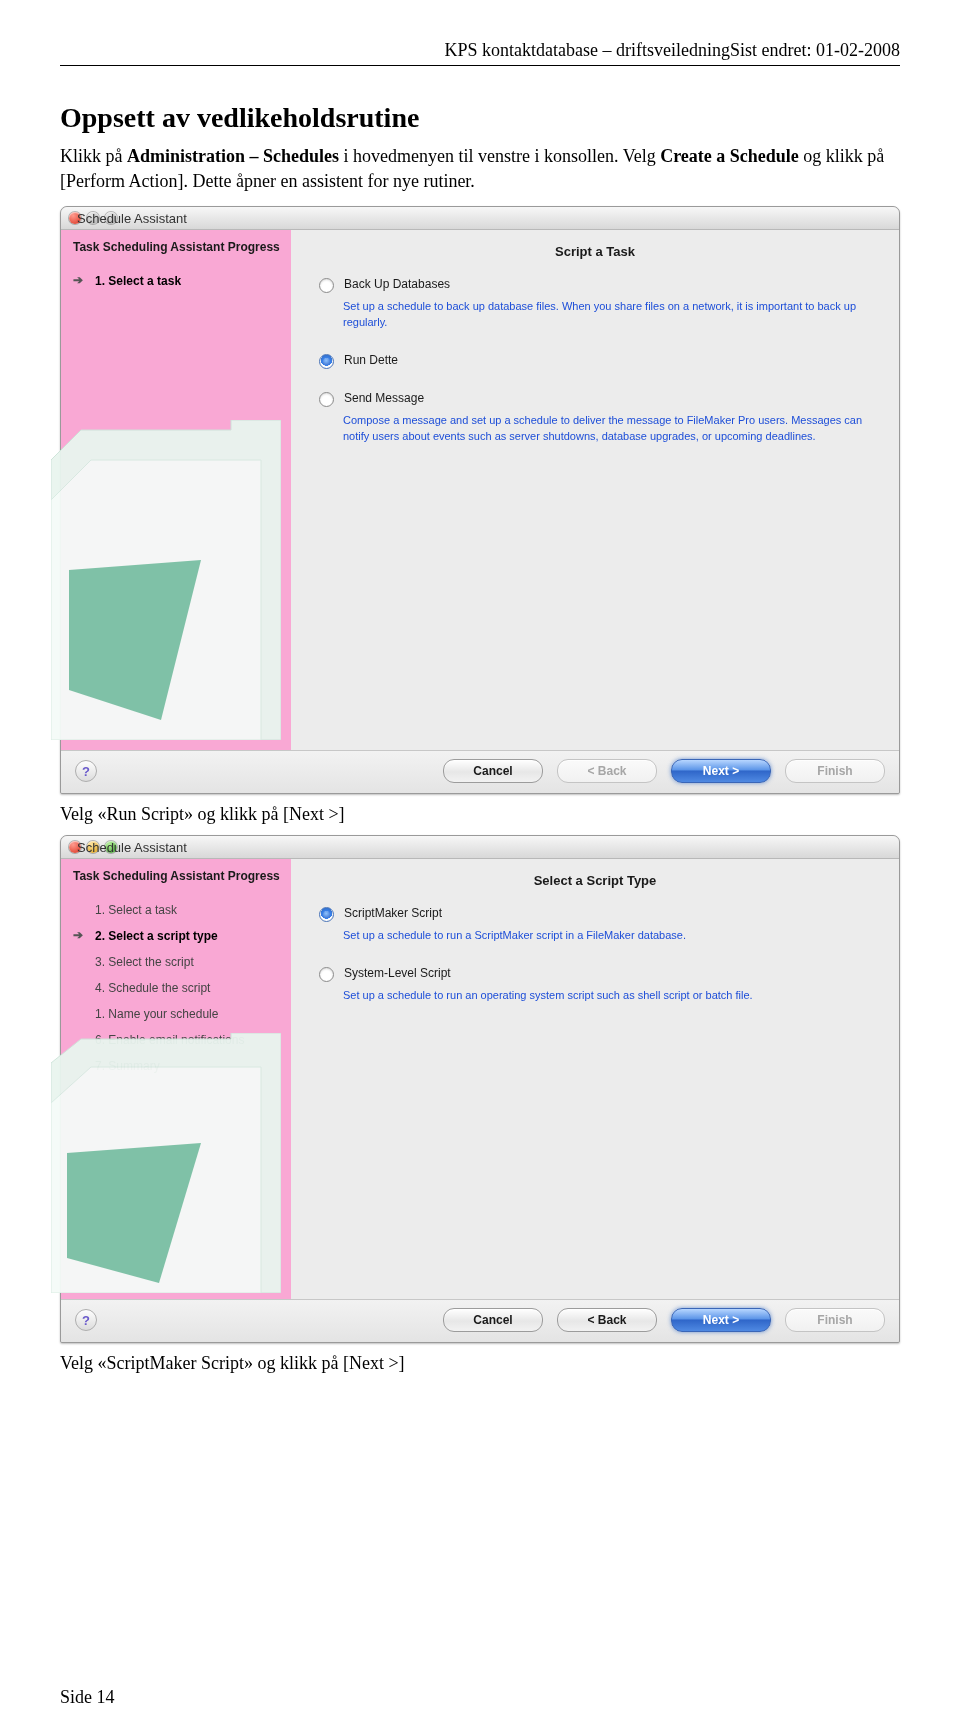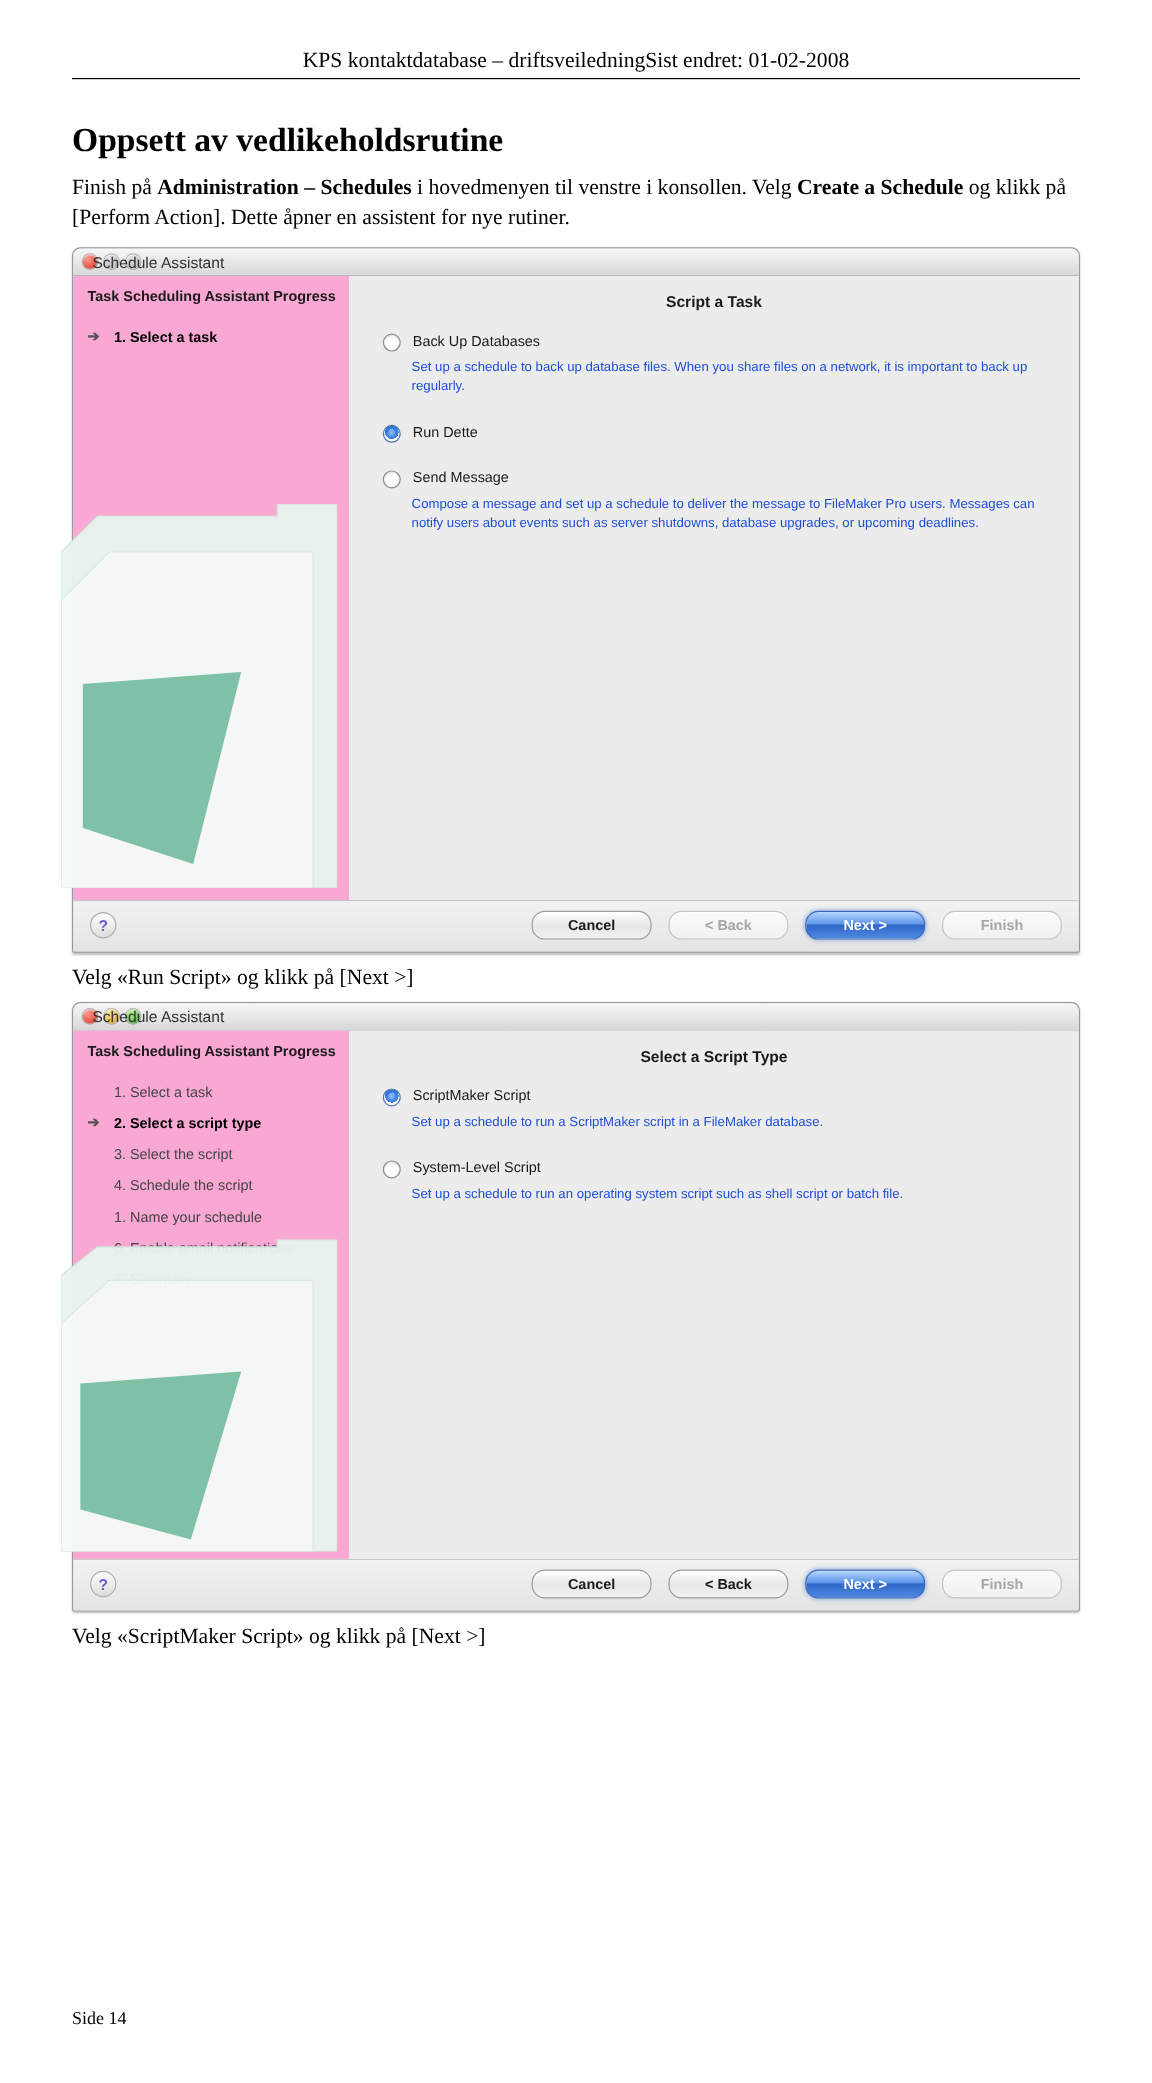--- a/index.html
+++ b/index.html
@@ -12,21 +12,21 @@
   }
   .page {
     padding: 40px 60px 40px 60px;
     box-sizing: border-box;
     width: 960px;
     min-height: 1736px;
     position: relative;
   }
   .header-row {
     display: flex;
-    justify-content: center;
+    justify-content: flex-end;
     font-size: 18px;
     border-bottom: 1.5px solid #000;
     padding-bottom: 4px;
     margin-bottom: 36px;
   }
   h1.section-title {
     font-size: 28px;
     font-weight: bold;
     margin: 0 0 10px 0;
   }
@@ -35,23 +35,23 @@
     line-height: 1.4;
     margin: 0 0 12px 0;
   }
   .body-text .bold { font-weight: bold; }
   .caption-text {
     font-size: 18px;
     margin: 10px 0 10px 0;
   }
   .footer {
     position: absolute;
-    bottom: 44px;
+    bottom: 28px;
     left: 60px;
-    font-size: 15px;
+    font-size: 18px;
   }
 
   
   .mac-window {
     width: 838px;
     border: 1px solid #9a9a9a;
     border-radius: 7px 7px 2px 2px;
     background: #ececec;
     font-family: "Lucida Grande", "Helvetica Neue", Arial, sans-serif;
     font-size: 12px;
@@ -188,21 +188,21 @@
 <div class="page">
 
   <div class="header-row">
     <span>KPS kontaktdatabase – driftsveiledning</span>
     <span>Sist endret: 01-02-2008</span>
   </div>
 
   <h1 class="section-title">Oppsett av vedlikeholdsrutine</h1>
 
   <p class="body-text">
-    <span>Finish på </span><span class="bold">Administration – Schedules</span><span>  i hovedmenyen til venstre i konsollen. Velg </span><span class="bold">Create a Schedule</span><span> og klikk på [Perform Action]. Dette åpner en assistent for nye rutiner.</span>
+    <span>Klikk på </span><span class="bold">Administration – Schedules</span><span>  i hovedmenyen til venstre i konsollen. Velg </span><span class="bold">Create a Schedule</span><span> og klikk på [Perform Action]. Dette åpner en assistent for nye rutiner.</span>
   </p>
 
   <div class="mac-window">
     <div class="titlebar">
       <div class="traffic">
         <span class="tl red"></span>
         <span class="tl grey"></span>
         <span class="tl grey"></span>
       </div>
       <div class="title-center">Schedule Assistant</div>

